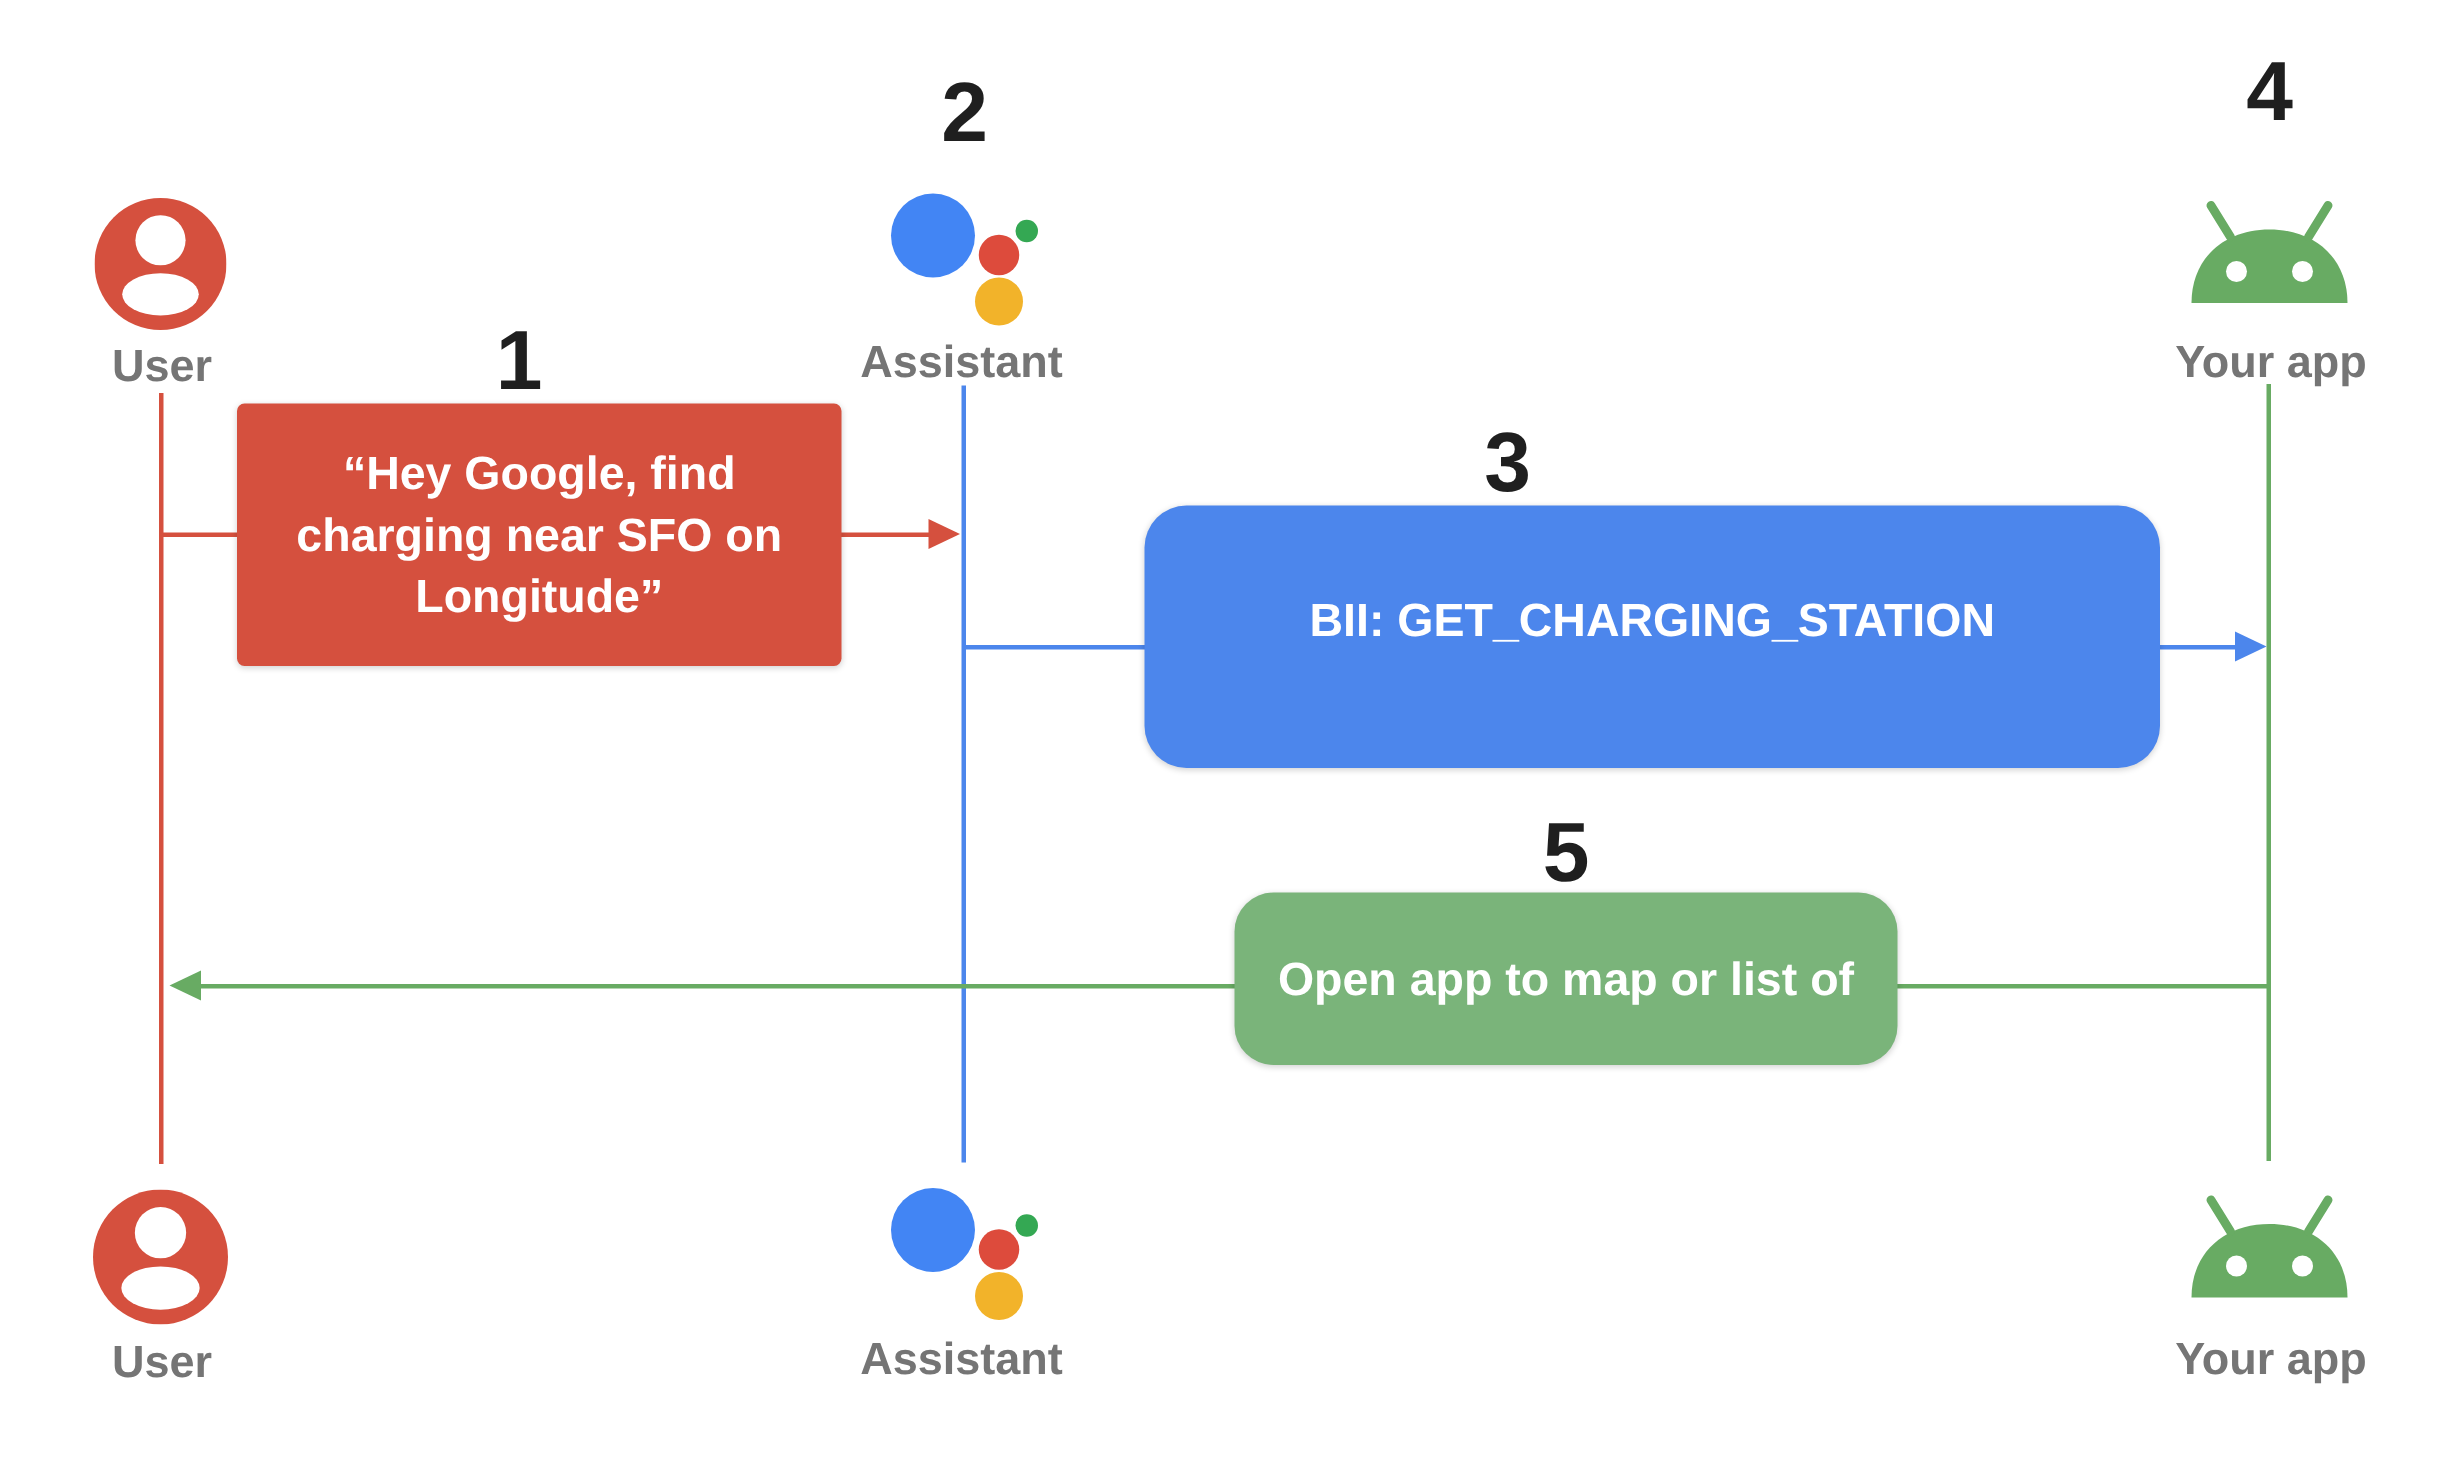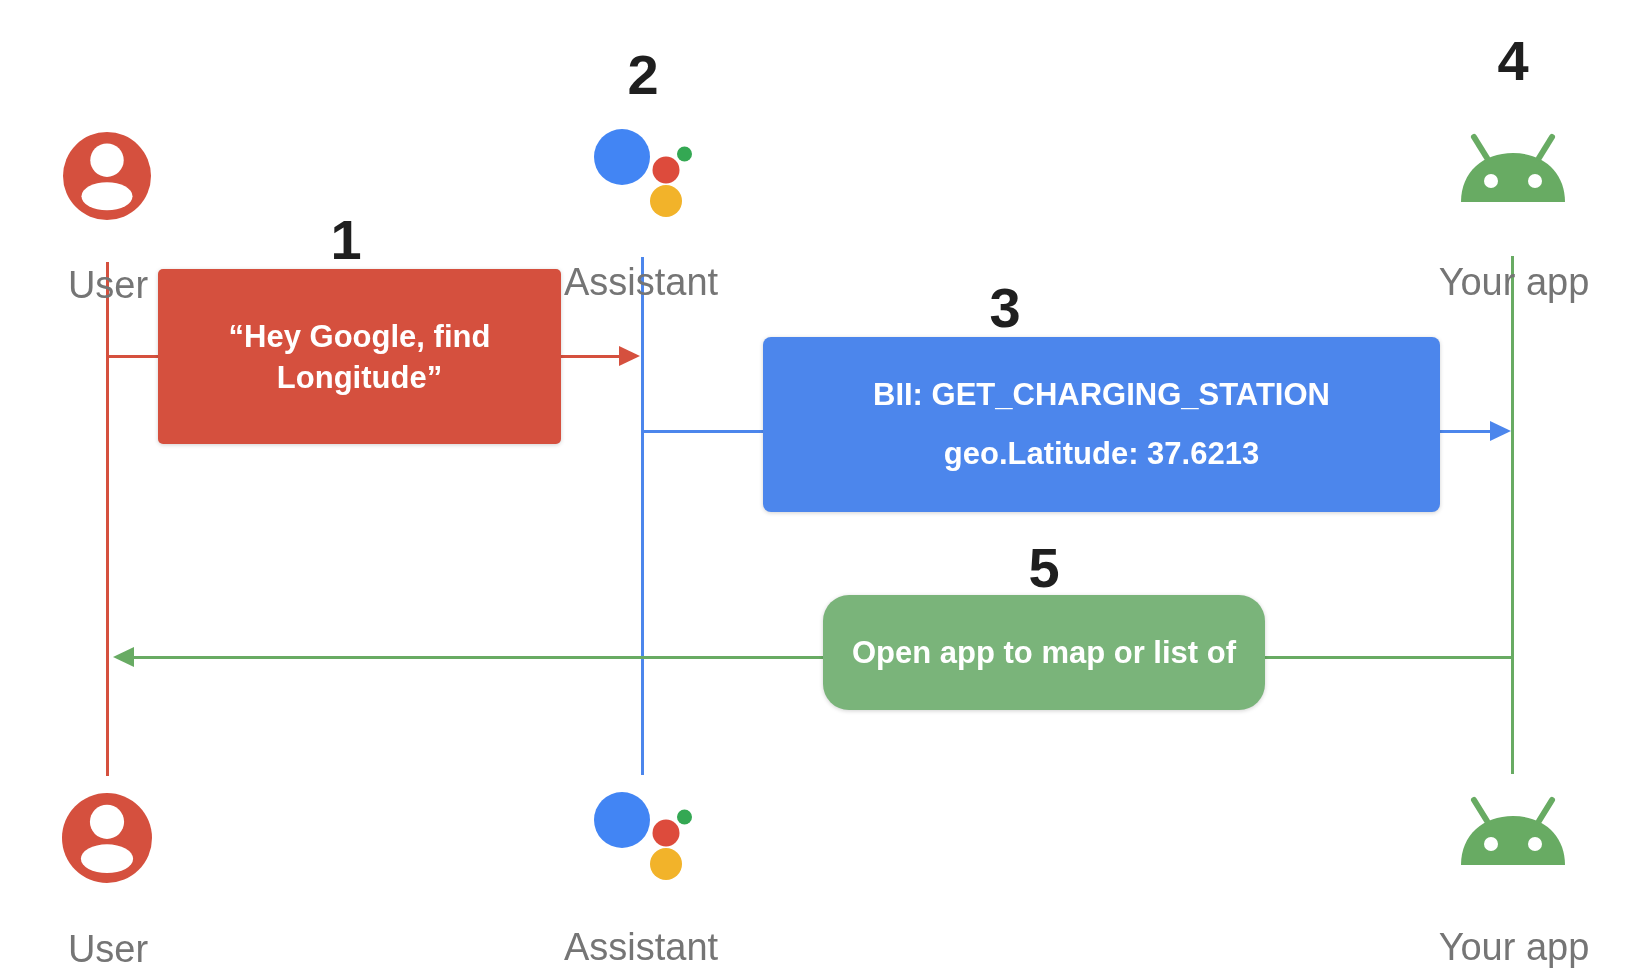--- a/index.html
+++ b/index.html
@@ -26,30 +26,30 @@
   .arrow-right.blue{border-left:21px solid var(--blue);}
   .arrow-left{position:absolute;width:0;height:0;
     border-top:10px solid transparent;border-bottom:10px solid transparent;
     border-right:21px solid var(--android-green);}
   .num{
     position:absolute;transform:translateX(-50%);
     font-size:56px;font-weight:bold;color:var(--number-black);line-height:1;
   }
   .actor-label{
     position:absolute;transform:translateX(-50%);
-    font-size:38px;font-weight:normal;color:var(--label-gray);white-space:nowrap;line-height:1;margin-top:36px;
+    font-size:30px;font-weight:bold;color:var(--label-gray);white-space:nowrap;line-height:1;
   }
   .icon{position:absolute;}
   .bubble{
     position:absolute;display:flex;flex-direction:column;align-items:center;justify-content:center;
     color:#ffffff;font-weight:bold;box-shadow:0 1px 4px rgba(0,0,0,.18);
   }
   .bubble .line{white-space:pre;line-height:41px;font-size:31px;}
   .bubble.red-bubble{background:var(--red);border-radius:5px;}
-  .bubble.blue-bubble{background:var(--blue);border-radius:8px;}
+  .bubble.blue-bubble{background:var(--blue);border-radius:28px;}
   .bubble.green-bubble{background:var(--green-bubble);border-radius:26px;gap:32px;}
   .blue-bubble .bubble-title{font-size:31px;line-height:36px;margin-bottom:22px;white-space:pre;}
   .blue-bubble .param{font-size:31px;line-height:37px;white-space:pre;}
   .green-bubble .line{line-height:39px;font-size:31px;}
 </style>
 </head>
 <body>
 
 <div class="stage">
 
@@ -68,26 +68,26 @@
   <div class="arrow-left" style="left:113px;top:647px;"></div>
 
   <div class="num" style="left:346px;top:212px;">1</div>
   <div class="num" style="left:643px;top:47px;">2</div>
   <div class="num" style="left:1005px;top:280px;">3</div>
   <div class="num" style="left:1513px;top:33px;">4</div>
   <div class="num" style="left:1044px;top:540px;">5</div>
 
   <div class="bubble red-bubble" style="left:158px;top:269px;width:403px;height:175px;">
     <div class="line">“Hey Google, find</div>
+    <div class="line">charging near SFO on</div>
     <div class="line">Longitude”</div>
   </div>
 
   <div class="bubble blue-bubble" style="left:763px;top:337px;width:677px;height:175px;">
     <div class="bubble-title">BII: GET_CHARGING_STATION</div>
-    <div class="param">geo.Latitude: 37.6213</div>
   </div>
 
   <div class="bubble green-bubble" style="left:823px;top:595px;width:442px;height:115px;">
     <div class="line">Open app to map or list of</div>
   </div>
 
   <svg class="icon" style="left:63px;top:132px;" width="88" height="88" viewBox="0 0 100 100">
     <circle cx="50" cy="50" r="50" style="fill:var(--red)"></circle>
     <circle cx="50" cy="32" r="19" fill="#ffffff"></circle>
     <ellipse cx="50" cy="73" rx="29" ry="16" fill="#ffffff"></ellipse>

